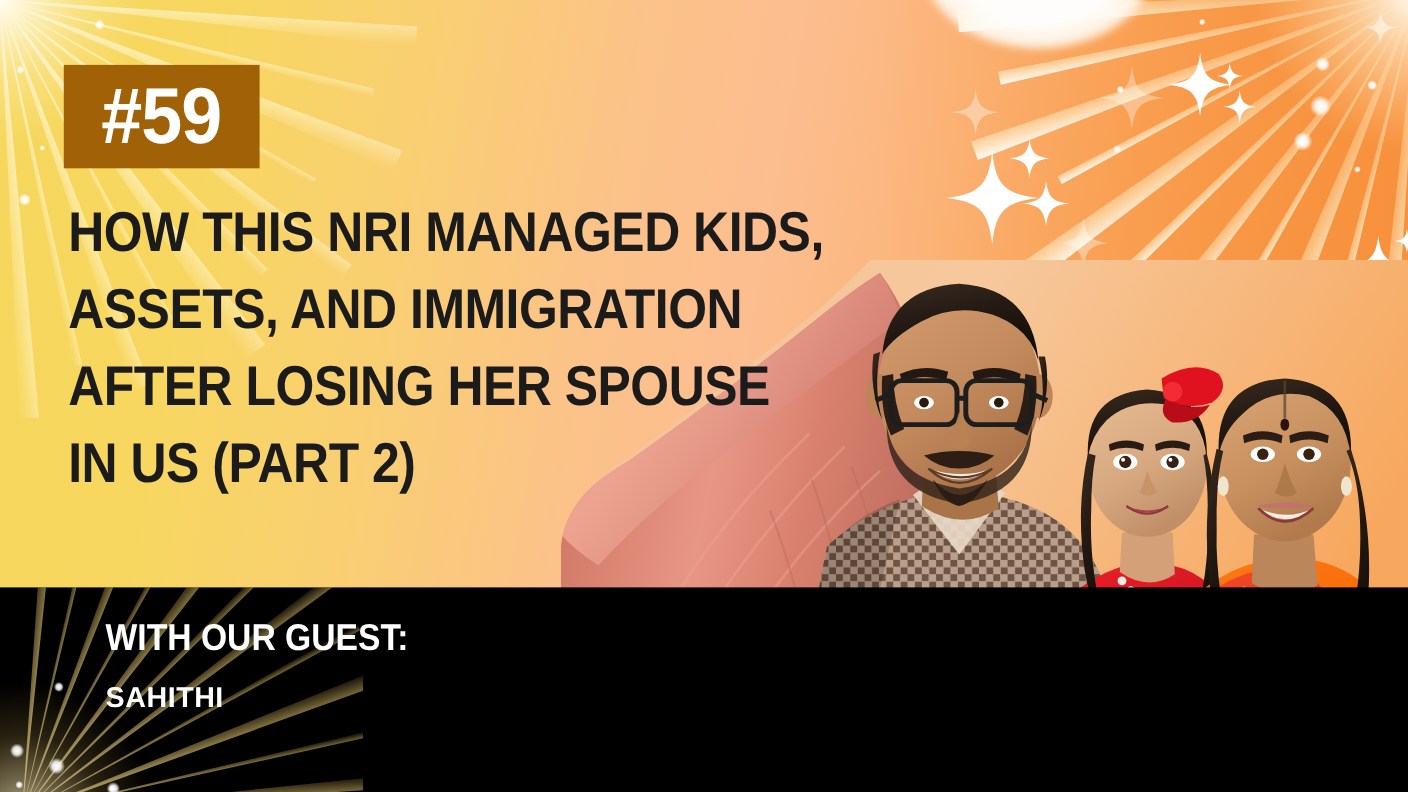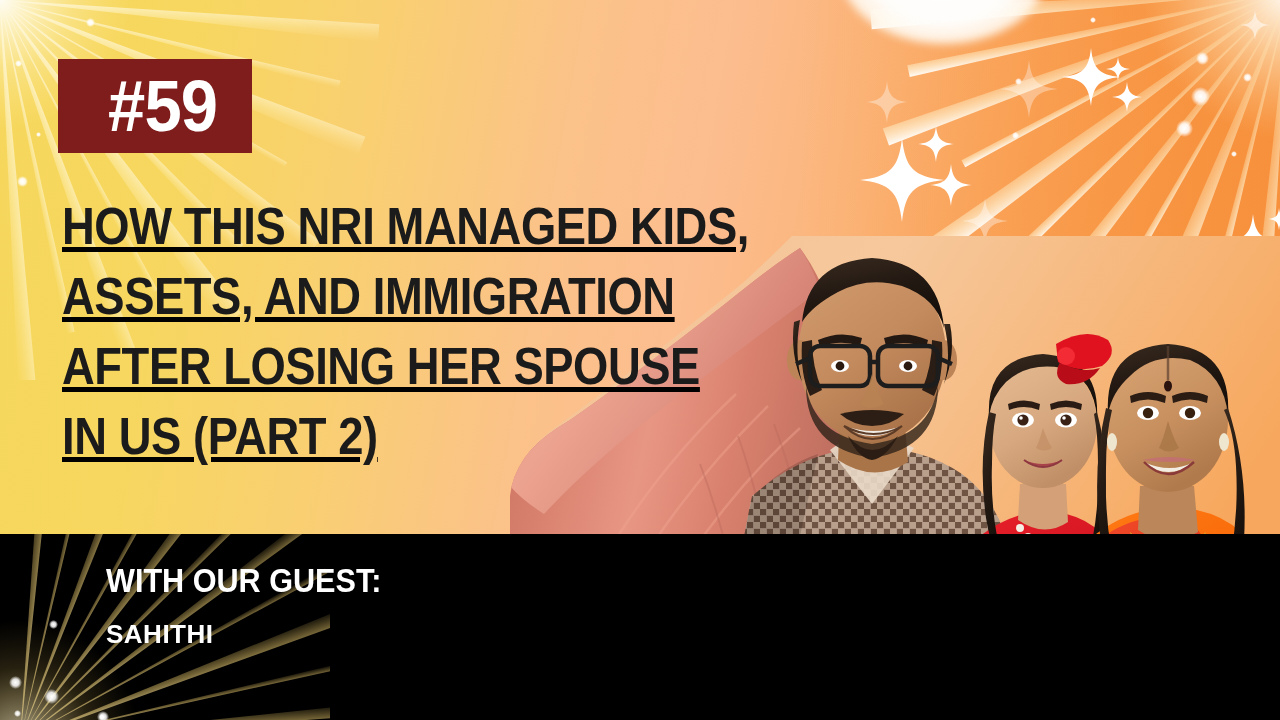--- a/index.html
+++ b/index.html
@@ -82,43 +82,41 @@
     pointer-events: none;
   }
 
   
   .badge {
     position: absolute;
     left: 58px;
     top: 59px;
     width: 178px;
     height: 94px;
-    background: #7f1d1d;
+    background: #a16207;
     display: flex;
     align-items: center;
     justify-content: center;
-    padding-left: 16px;
   }
   .badge-text {
     color: #ffffff;
     font-size: 72px;
     font-weight: 700;
     letter-spacing: -1px;
     transform: scaleX(0.93);
     line-height: 1;
     font-family: "Liberation Sans", sans-serif;
   }
 
   
   .title {
     position: absolute;
     left: 62px;
-    top: 192px;
+    top: 176px;
     width: 760px;
-    text-decoration: underline;
   }
   .title-line {
     color: #1b1b1b;
     font-size: 51px;
     font-weight: 700;
     line-height: 70px;
     letter-spacing: -0.5px;
     transform: scaleX(0.89);
     transform-origin: left center;
     white-space: nowrap;
@@ -130,21 +128,21 @@
     position: absolute;
     left: 0;
     top: 534px;
     width: 1280px;
     height: 186px;
     background: #000000;
     overflow: hidden;
   }
   .guest {
     position: absolute;
-    left: 106px;
+    left: 96px;
     top: 20px;
   }
   .guest-label {
     color: #ffffff;
     font-size: 34px;
     font-weight: 700;
     line-height: 52px;
     letter-spacing: 0px;
     transform: scaleX(0.9);
     transform-origin: left center;

